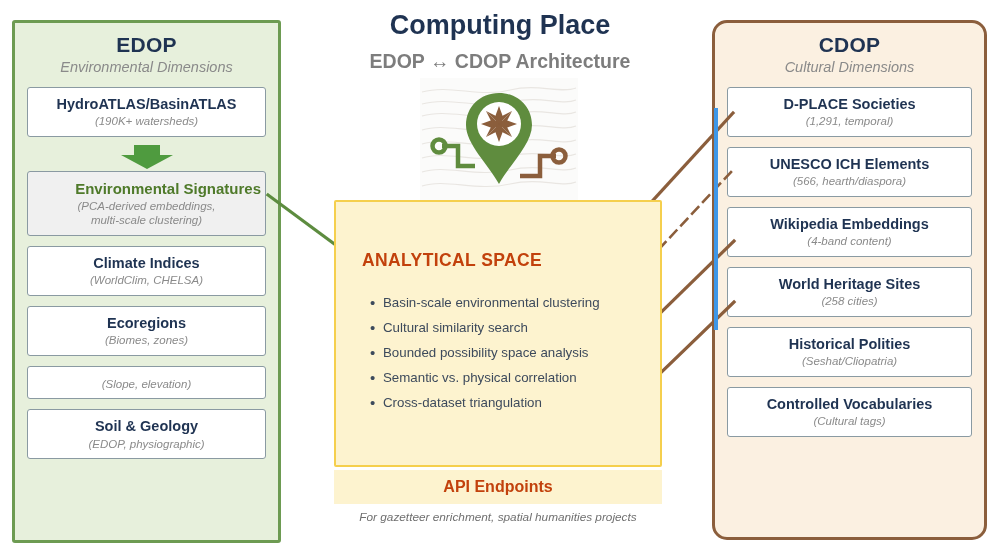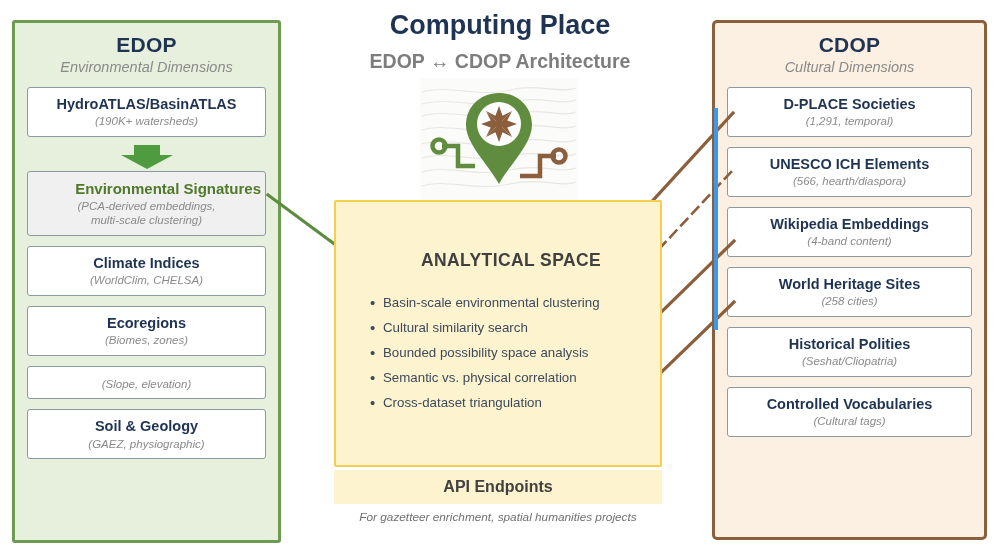--- a/index.html
+++ b/index.html
@@ -13,21 +13,21 @@
   #stage{position:relative;width:1000px;height:548px;}
 
   
   .panel{position:absolute;box-sizing:border-box;}
   #edop-panel{
     left:12px;top:20px;width:269px;height:523px;
     background:#e7f0dc;border:3px solid #6d9b52;border-radius:3px;
   }
   #cdop-panel{
     left:712px;top:20px;width:275px;height:520px;
-    background:#fbf0e1;border:3px solid #8b5e3c;border-radius:5px;
+    background:#fbf0e1;border:3px solid #8b5e3c;border-radius:15px;
   }
   .panel-head{text-align:center;padding-top:10px;}
   .panel-title{
     font-size:21px;font-weight:bold;color:#1f3352;letter-spacing:.2px;
     line-height:1.15;
   }
   .panel-sub{
     font-size:14.5px;font-style:italic;color:#8a8a8a;margin-top:2px;
     line-height:1.2;
   }
@@ -72,41 +72,41 @@
   #logo-wrap svg{display:block;}
 
   
   #analytical{
     position:absolute;left:334px;top:200px;width:328px;height:267px;
     box-sizing:border-box;
     background:#fdf3cf;border:2.5px solid #f5cf4d;border-radius:2px;
     z-index:5;
   }
   #an-title{
-    text-align:center;font-size:17.5px;font-weight:bold;color:#404040;
+    font-size:17.5px;font-weight:bold;color:#c2410c;
     letter-spacing:.4px;margin-top:48px;margin-left:26px;
   }
   #an-sub{
     text-align:center;font-size:15px;font-weight:bold;color:#1f3352;margin-top:15px;
   }
   #an-list{margin:24px 0 0 34px;padding:0;list-style:none;}
   #an-list li{
     font-size:13.3px;color:#3d4a5c;margin-bottom:9px;line-height:1.2;
     position:relative;padding-left:13px;
   }
   #an-list li:before{
     content:"\2022";position:absolute;left:0;top:-1px;color:#3d4a5c;font-size:15px;
   }
 
   #api-band{
     position:absolute;left:334px;top:470px;width:328px;height:34px;
     background:#fdf3cf;z-index:4;
   }
   #api-title{
-    text-align:center;font-size:16px;font-weight:bold;color:#404040;
+    text-align:center;font-size:16px;font-weight:bold;color:#c2410c;
     line-height:34px;
   }
   #api-note{
     position:absolute;left:324px;top:510px;width:348px;text-align:center;
     font-size:11.8px;font-style:italic;color:#6f6f6f;
   }
 
   
   #connectors{position:absolute;left:0;top:0;width:1000px;height:548px;z-index:2;}
   #blue-rail{
@@ -157,21 +157,21 @@
         </div>
         <div class="card">
           <div class="card-title">Ecoregions</div>
           <div class="card-sub">(Biomes, zones)</div>
         </div>
         <div class="card">
           <div class="card-sub">(Slope, elevation)</div>
         </div>
         <div class="card">
           <div class="card-title">Soil &amp; Geology</div>
-          <div class="card-sub">(GAEZ, physiographic)</div>
+          <div class="card-sub">(EDOP, physiographic)</div>
         </div>
       </div>
   </div>
 
   <div id="center-head">
     <div id="main-title">Computing Place</div>
     <div id="main-sub">EDOP ↔ CDOP Architecture</div>
   </div>
 
   <div id="logo-wrap">

